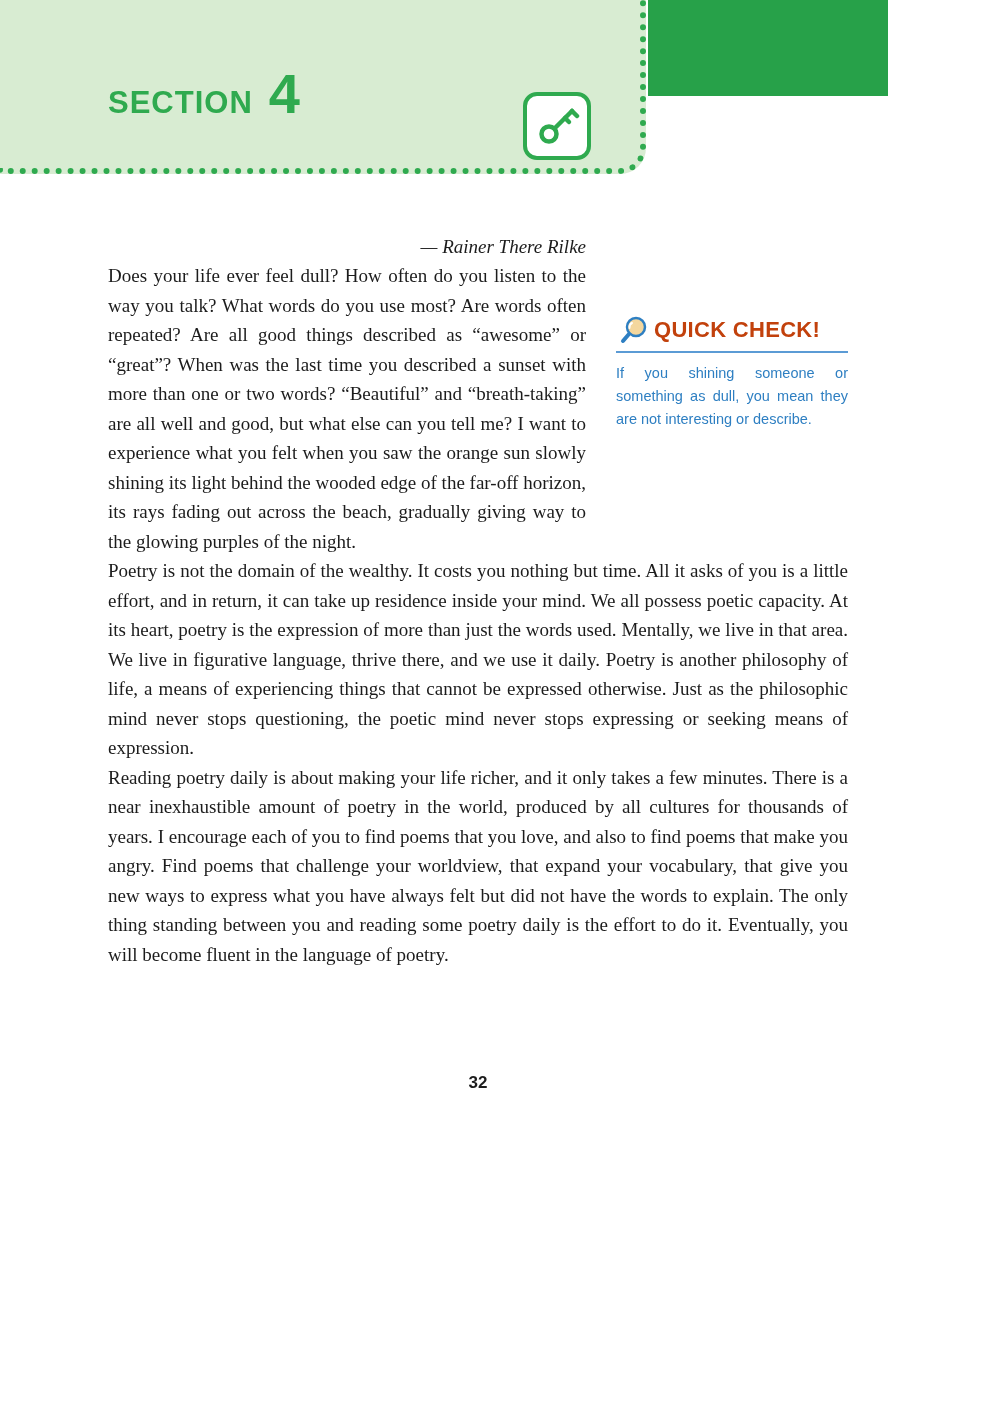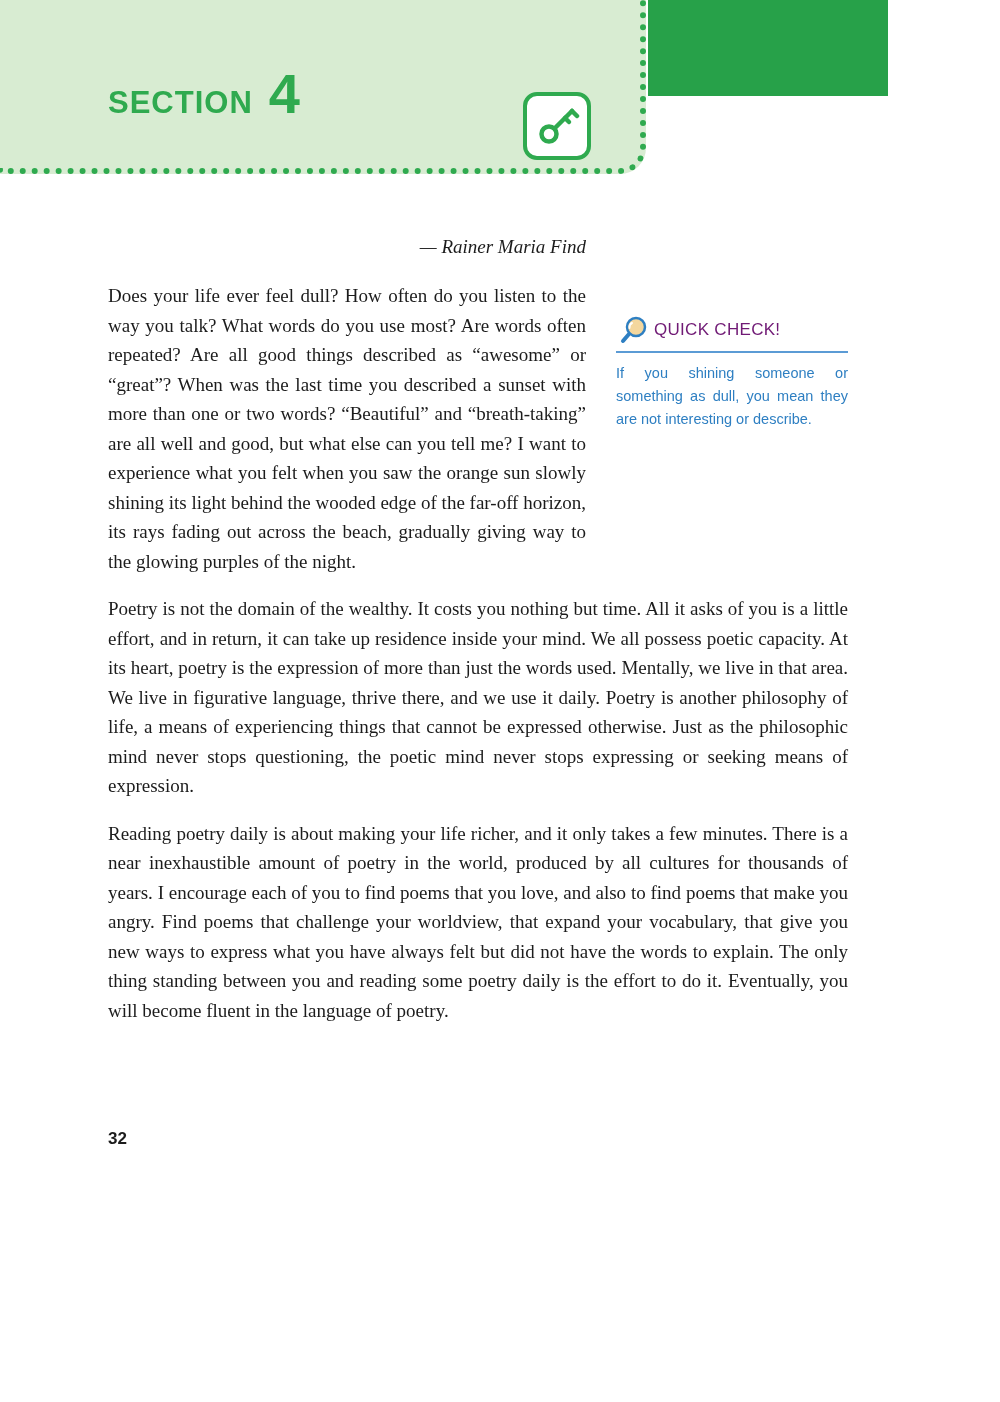--- a/index.html
+++ b/index.html
@@ -71,53 +71,52 @@
   .attribution {
     font-style: italic;
     font-size: 19px;
     line-height: 29px;
     text-align: right;
   }
   .body-text {
     font-size: 19px;
     line-height: 29.5px;
     text-align: justify;
-    margin-top: 20px;
   }
-  .body-text.wide { margin-top: 18px; }
+  .body-text.wide { }
   .body-text b, .qc-body b { font-weight: normal; }
 
   
   .quick-check {
     width: 232px;
     margin-left: 30px;
     margin-top: 80px;
     font-family: "Liberation Sans", sans-serif;
   }
   .qc-header { display: flex; align-items: center; }
   .qc-icon { width: 36px; height: 36px; flex: 0 0 auto; margin-right: 2px; }
   .qc-title {
-    color: #701a75;
-    font-weight: normal;
-    font-size: 17px;
+    color: #c2410c;
+    font-weight: bold;
+    font-size: 22px;
     letter-spacing: 0.3px;
   }
   .qc-rule {
     border-top: 2px solid #5b9bd5;
     margin: 3px 0 9px 0;
   }
   .qc-body {
     color: #2e7fc2;
     font-size: 14.5px;
     line-height: 23px;
     text-align: justify;
   }
 
   
-  .page-footer { margin-top: 104px; width: 740px; margin-left: 108px; text-align: left; }
+  .page-footer { margin-top: 104px; width: 740px; margin-left: 108px; text-align: center; }
   .page-number {
     font-family: "Liberation Sans", sans-serif;
     font-weight: bold;
     font-size: 17px;
     color: #1c1c1c;
   }
 </style>
 </head>
 <body>
 
@@ -139,21 +138,21 @@
         <line x1="38" y1="8" x2="43" y2="13" stroke="#2faa4f" stroke-width="4.5" stroke-linecap="round"></line>
         <line x1="31" y1="15" x2="35" y2="19" stroke="#2faa4f" stroke-width="4.5" stroke-linecap="round"></line>
       </svg>
     </div>
   </header>
 
   <main class="content">
 
     <div class="row">
       <div class="col-left">
-        <p class="attribution">— Rainer Maria Find</p>
+        <p class="attribution">— Rainer There Rilke</p>
         <p class="body-text"><span>Does your life ever feel dull? How often do you listen to the way you talk? What words do you use most? Are words often repeated? Are all good things described as “awesome” or “great”? When was the last time you described a sunset with more than one or two words? “Beautiful” and “breath-taking” are all well and good, but what else can you tell me? I want to experience what you felt when you saw the orange sun slowly shining its light behind the wooded edge of the far-off horizon, its </span><b>rays</b><span> fading out across the beach, gradually giving way to the glowing purples of the night.</span></p>
       </div>
 
       <aside class="quick-check">
         <div class="qc-header">
           <span class="qc-icon">
             <svg width="36" height="36" viewBox="0 0 36 36" fill="none" xmlns="http://www.w3.org/2000/svg">
               <circle cx="20" cy="15" r="9" fill="#f4d79e" stroke="#2e7fc2" stroke-width="2.5"></circle>
               <path d="M16 11 q-3 1.5 -2.5 5" stroke="#ffffff" stroke-width="2" stroke-linecap="round" fill="none"></path>
               <line x1="13" y1="22" x2="7" y2="29" stroke="#2e7fc2" stroke-width="4" stroke-linecap="round"></line>

